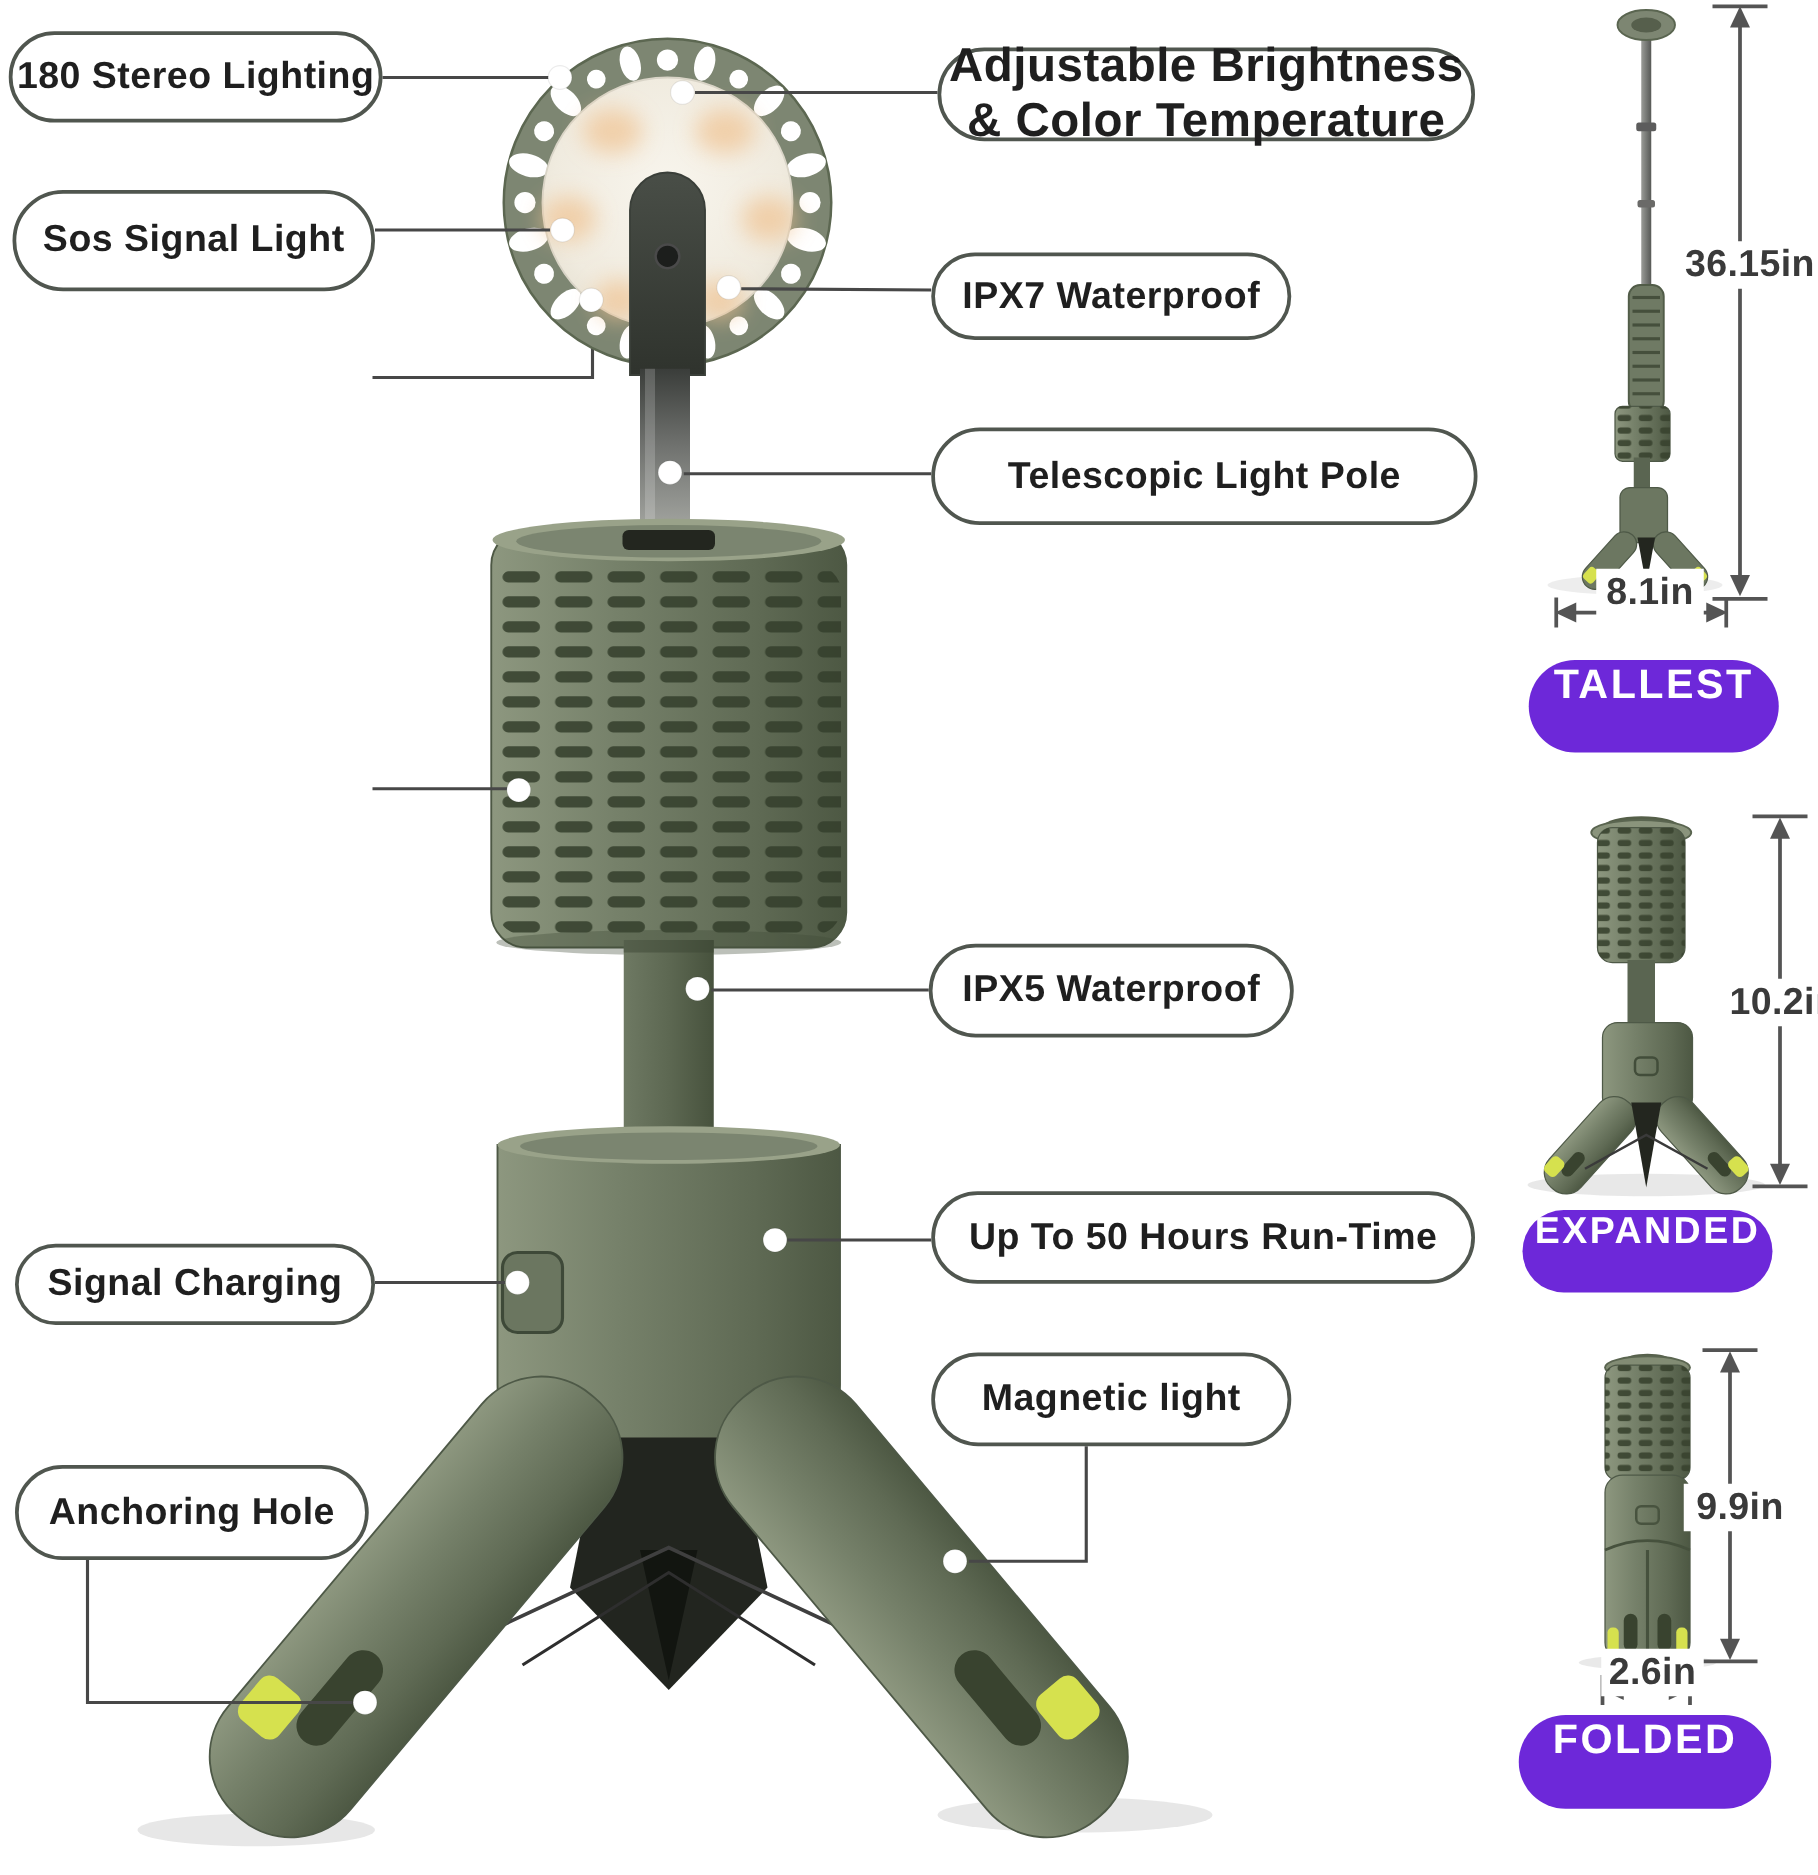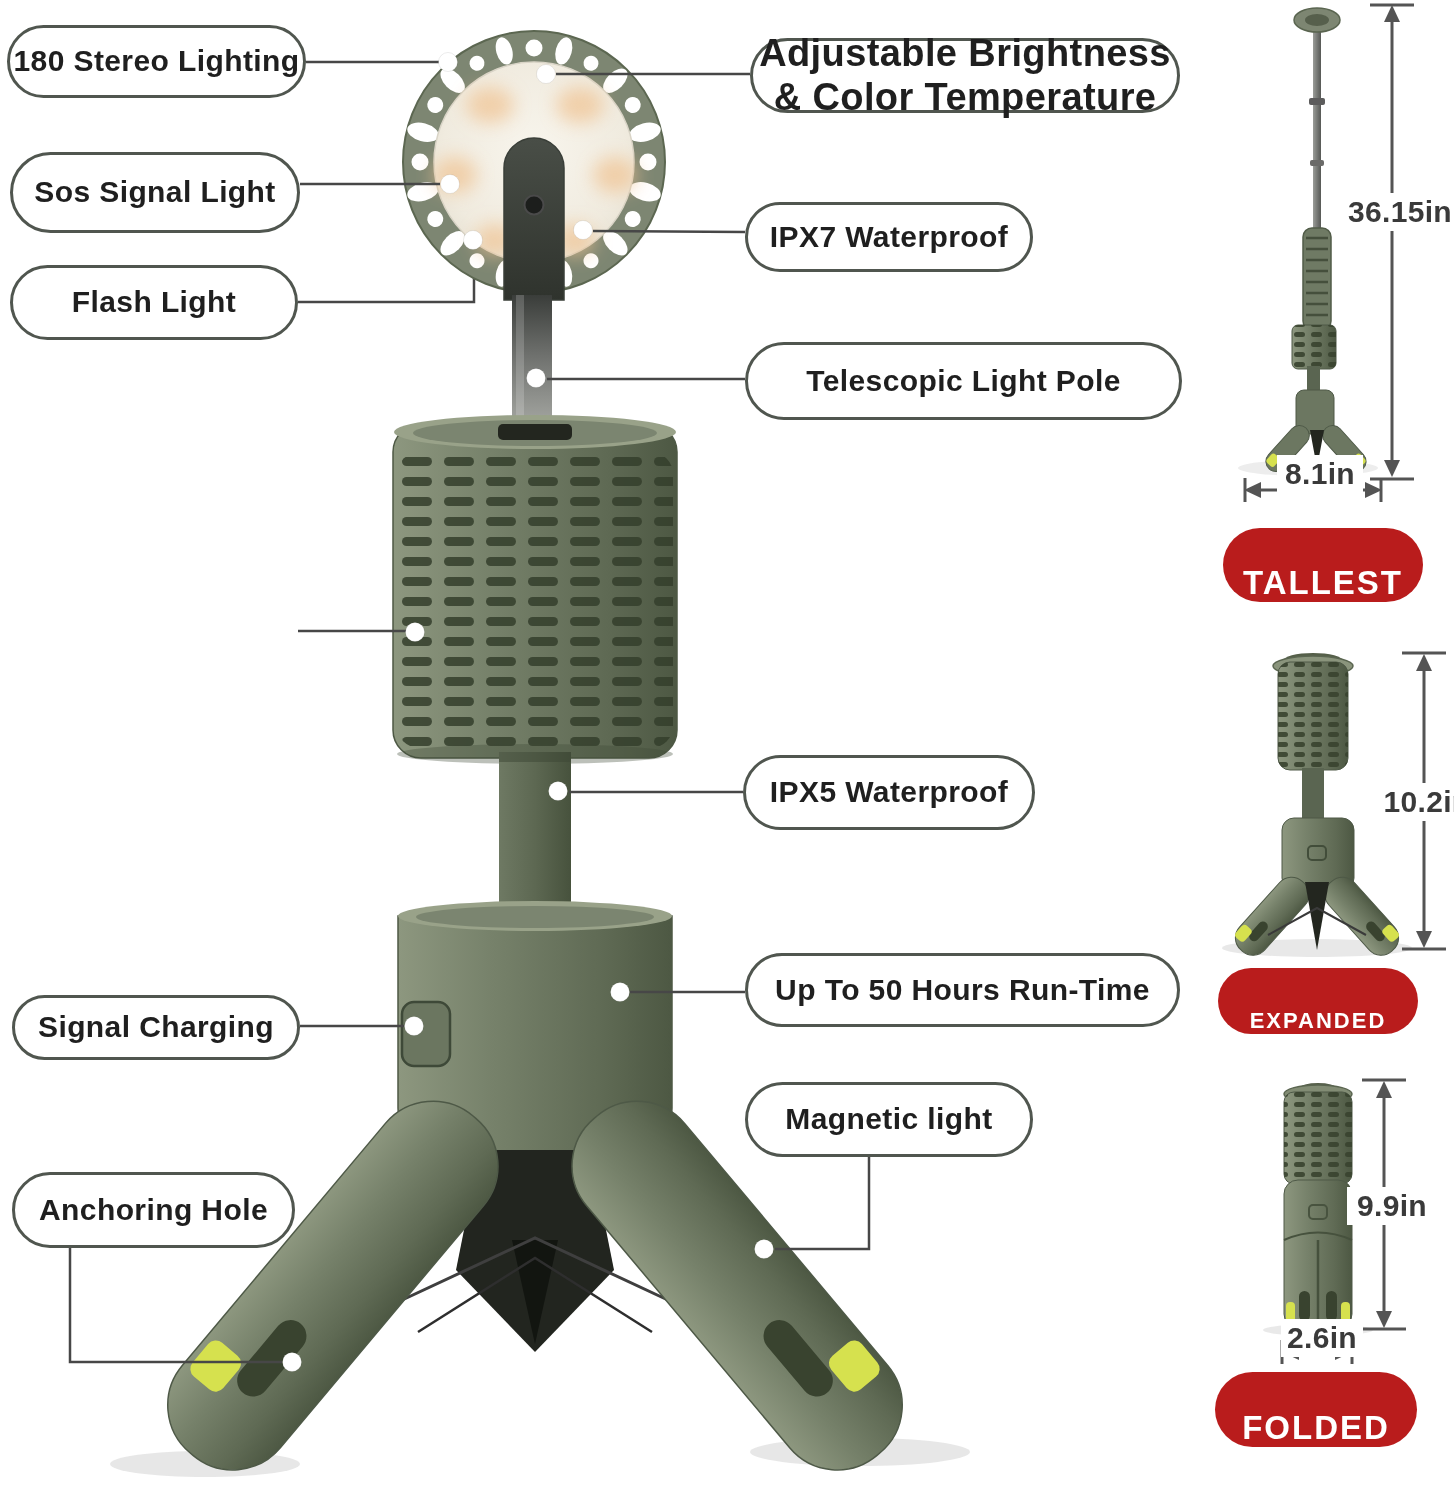--- a/index.html
+++ b/index.html
@@ -13,25 +13,25 @@
     display:flex;flex-direction:column;align-items:center;justify-content:center;
     font-size:30px;font-weight:bold;color:#1f1f1f;letter-spacing:.4px;box-sizing:border-box;
     text-align:center;line-height:1.15;z-index:3;
   }
   .pill .ln{display:block;font-size:38px;text-align:center;}
   .dim{
     position:absolute;background:#ffffff;color:#3a3a3a;font-weight:bold;font-size:30px;
     text-align:center;z-index:3;padding:2px 4px;letter-spacing:.3px;
   }
   .badge{
-    position:absolute;background:#b91c1c;color:#ffffff;border-radius:999px;
-    display:flex;align-items:flex-end;justify-content:center;font-weight:bold;
+    position:absolute;background:#6d28d9;color:#ffffff;border-radius:999px;
+    display:flex;align-items:flex-start;justify-content:center;font-weight:bold;
     letter-spacing:2px;z-index:3;font-size:33px;
   }
-  .badge.small{font-size:22px;}
+  .badge.small{font-size:30px;}
 </style>
 </head>
 <body>
 
 <div class="stage">
 
   <svg class="art" width="1454" height="1500" viewBox="0 0 1454 1500">
     <defs>
       <linearGradient id="gradOlive" x1="0" y1="0" x2="1" y2="0">
         <stop offset="0" stop-color="#8d977f"></stop>
@@ -316,23 +316,20 @@
       <line x1="1352" y1="1340" x2="1352" y2="1364"></line>
     </g>
   </svg>
 
   <div class="pill" style="left:7px;top:25px;width:299px;height:73px">
     <span>180 Stereo Lighting</span>
   </div>
   <div class="pill" style="left:10px;top:152px;width:290px;height:81px">
     <span>Sos Signal Light</span>
   </div>
-  <div class="pill" style="left:10px;top:265px;width:288px;height:75px">
-    <span>Flash Light</span>
-  </div>
   <div class="pill" style="left:12px;top:995px;width:288px;height:65px">
     <span>Signal Charging</span>
   </div>
   <div class="pill" style="left:12px;top:1172px;width:283px;height:76px">
     <span>Anchoring Hole</span>
   </div>
 
   <div class="pill" style="left:750px;top:38px;width:430px;height:75px">
     <span class="ln">Adjustable Brightness</span>
     <span class="ln">&amp; Color Temperature</span>

